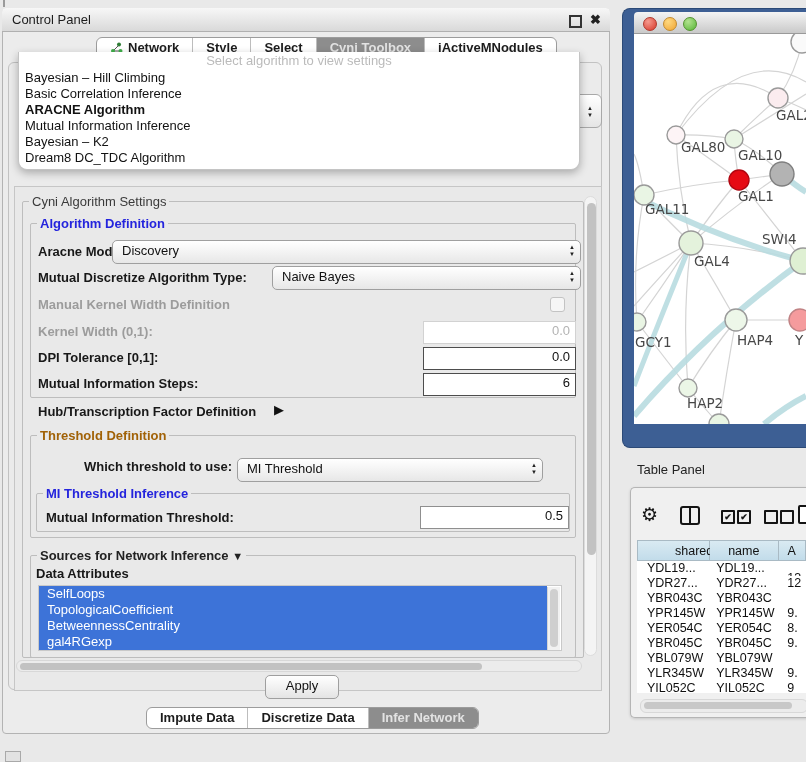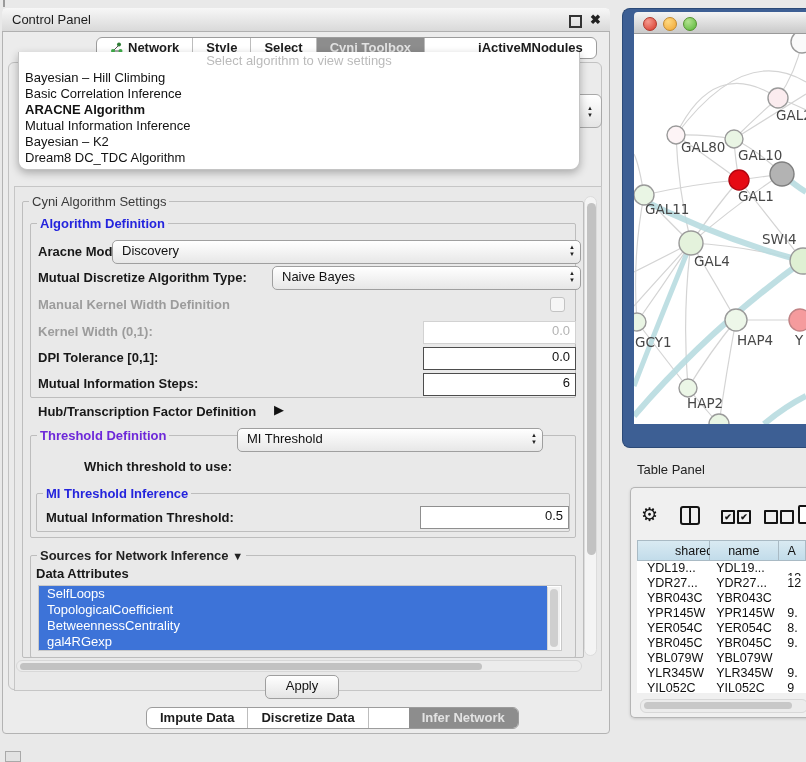--- a/index.html
+++ b/index.html
@@ -11,37 +11,37 @@
       border:1px solid #b3b3b3;border-radius:4px;}
   #cp-titlebar{left:2px;top:8px;width:608px;height:24px;border-radius:4px 4px 0 0;
       background:linear-gradient(#f7f7f7,#d9d9d9);border-bottom:1px solid #b0b0b0;}
   .cp-title{position:absolute;left:10px;top:0;line-height:24px;font-size:13px;color:#1c1c1c;}
   .float-ico{position:absolute;right:28px;top:7px;width:9px;height:9px;border:2px solid #333;}
   .close-ico{position:absolute;right:9px;top:0;line-height:24px;font-size:13px;font-weight:bold;color:#222;}
   
   .seg{display:flex;border:1px solid #9c9c9c;border-radius:6px;background:#fff;overflow:hidden;}
   .seg .s{font-size:13px;font-weight:600;color:#1c1c1c;line-height:22px;padding:0 13px;
       border-right:1px solid #bdbdbd;white-space:nowrap;display:flex;align-items:center;gap:5px;}
-  .seg .s:last-child{border-right:none;margin-left:40px;}
+  .seg .s:last-child{border-right:none;}
   .seg .s.sel{background:#8d8d8d;color:#e3e3e3;}
   
   #popup{left:18px;top:52px;width:562px;height:118px;background:#fff;border:1px solid #c4c4c4;
       border-top:none;border-radius:0 0 9px 9px;box-shadow:0 3px 8px rgba(0,0,0,.28);z-index:30;}
   .popup-ph{height:18px;line-height:18px;text-align:center;color:#bbbbbb;font-size:13px;}
   .algo-item{height:16px;line-height:16px;padding-left:6px;font-size:13px;color:#121212;white-space:nowrap;}
   .algo-item.bold{font-weight:bold;}
   
   .frame{border:1px solid #c2c2c2;border-radius:6px;background:#ebebeb;}
   .subpanel{border:1px solid #c6c6c6;background:#e9e9e9;}
   fieldset.grp{position:absolute;margin:0;padding:0;border:1px solid #bdbdbd;border-radius:2px;
       min-inline-size:0;background:transparent;}
   fieldset.grp legend{font-size:13px;padding:0 3px;margin-left:6px;white-space:nowrap;}
   .lg-plain{color:#3a3a3a;}
   .lg-blue{color:#2424dd;font-weight:600;}
-  .lg-green{color:#6d28d9;font-weight:600;margin-top:48px;}
+  .lg-green{color:#a16207;font-weight:600;margin-top:48px;}
   .lg-dark{color:#222;font-weight:700;}
   .lbl{position:absolute;font-size:13px;font-weight:600;color:#181818;white-space:nowrap;}
   .lbl.dis{color:#9c9c9c;}
   .combo{position:absolute;height:22px;border:1px solid #9f9f9f;border-radius:5px;
       background:linear-gradient(#ffffff,#e7e7e7);font-size:13px;color:#111;
       line-height:20px;padding-left:9px;}
   .combo .arrows{position:absolute;right:5px;top:3px;font-size:6px;line-height:7px;color:#222;text-align:center;}
   .fld{position:absolute;height:20px;background:#fff;border:1px solid #b9b9b9;
       font-size:13px;color:#111;text-align:right;padding:1px 5px 0 0;}
   .fld.dark{border-color:#4d4d4d;}
@@ -181,21 +181,21 @@
   <div class="fld dark" style="left:423px;top:373px;width:146px;">6</div>
 
   <span class="lbl" style="left:38px;top:404px;">Hub/Transcription Factor Definition</span>
   <span class="abs" style="left:274px;top:402px;font-size:13px;color:#111;">▶</span>
 
   <fieldset class="grp" style="left:30px;top:428px;width:544px;height:108px;">
     <legend class="lg-green">Threshold Definition</legend>
   </fieldset>
 
   <span class="lbl" style="left:84px;top:459px;">Which threshold to use:</span>
-  <div class="combo" style="left:237px;top:428px;width:295px;">
+  <div class="combo" style="left:237px;top:458px;width:295px;">
     <span>MI Threshold</span>
     <span class="arrows">▲<br>▼</span>
   </div>
 
   <fieldset class="grp" style="left:36px;top:486px;width:532px;height:44px;">
     <legend class="lg-blue">MI Threshold Inference</legend>
   </fieldset>
   <span class="lbl" style="left:46px;top:510px;">Mutual Information Threshold:</span>
   <div class="fld" style="left:420px;top:506px;width:142px;border-color:#8f8f8f;">0.5</div>
 

